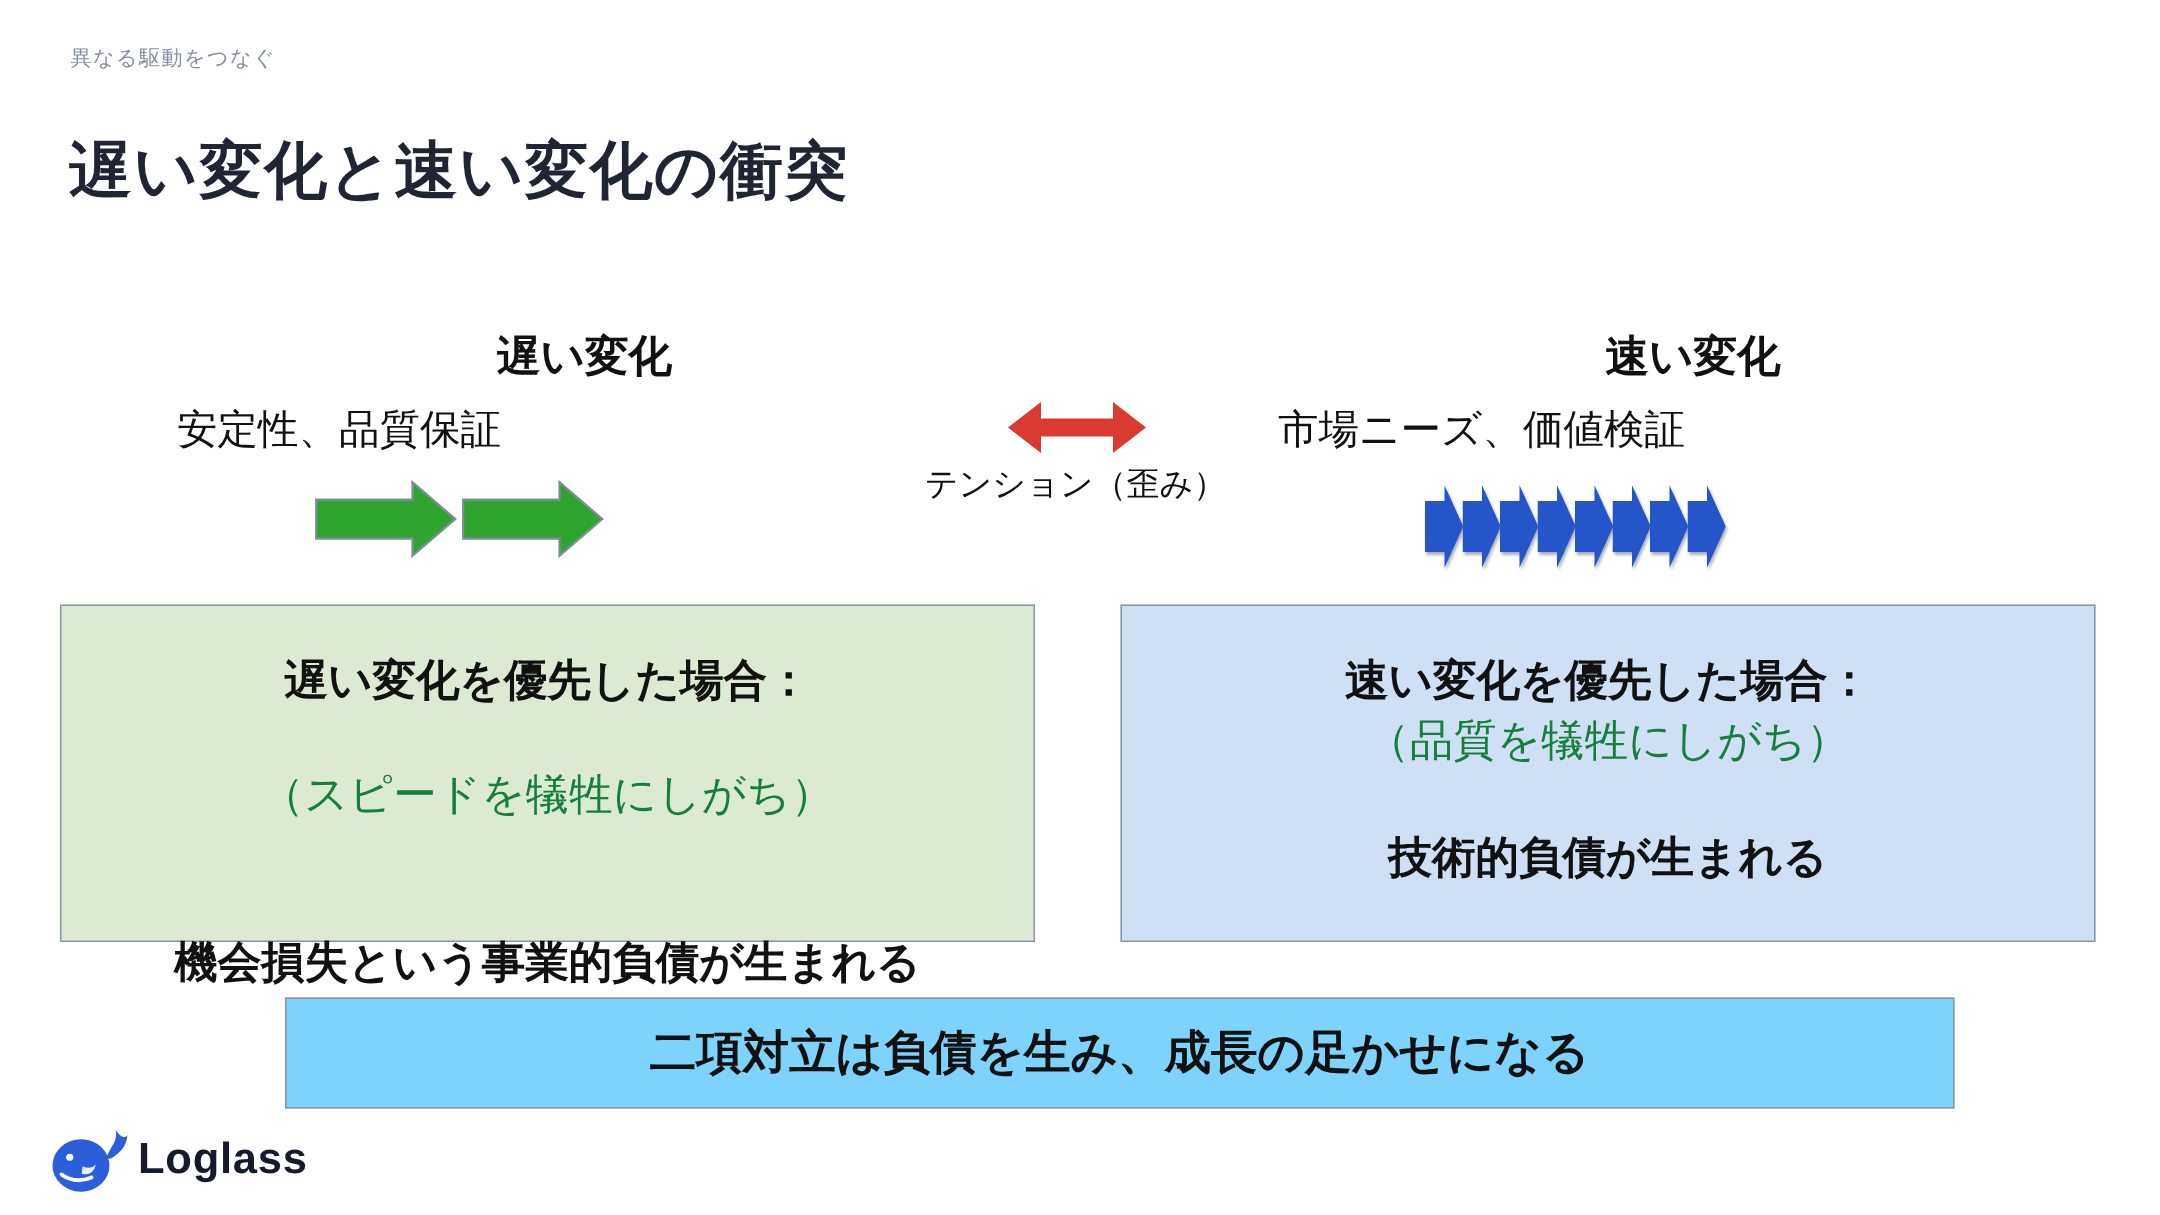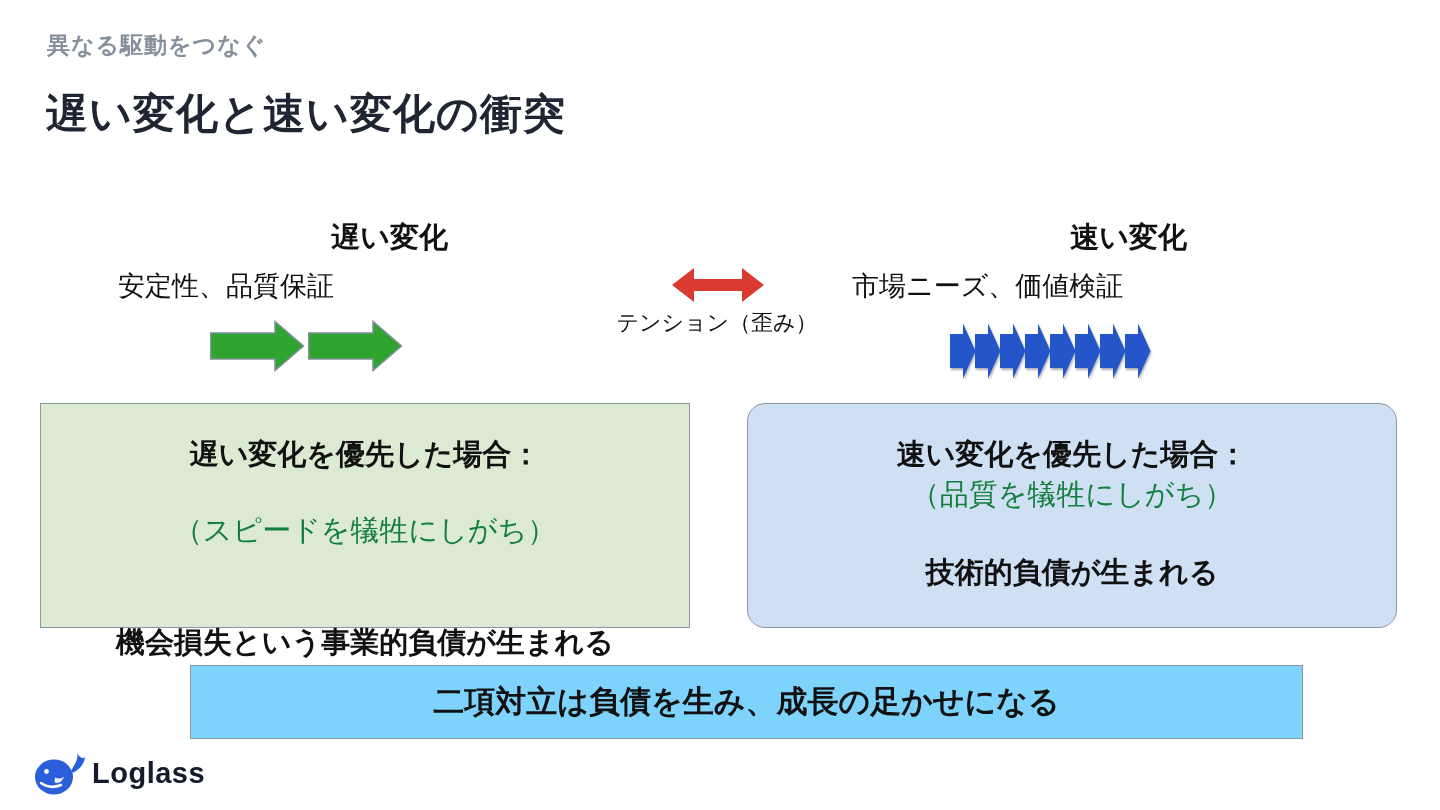--- a/index.html
+++ b/index.html
@@ -12,22 +12,22 @@
   }
   .slide {
     position: relative;
     width: 1440px;
     height: 810px;
     background: #ffffff;
   }
   .eyebrow {
     position: absolute;
     left: 47px; top: 30px;
-    font-size: 23px;
-    font-weight: 700;
+    font-size: 14px;
+    font-weight: 400;
     color: #868f9c;
     letter-spacing: 1px;
   }
   .title {
     position: absolute;
     left: 46px; top: 86px;
     font-size: 42px;
     font-weight: 800;
     color: #1f2532;
     letter-spacing: 1px;
@@ -87,21 +87,21 @@
     width: 650px;
     height: 225px;
     border: 1.5px solid #8a96a1;
     display: flex;
     flex-direction: column;
     align-items: center;
     text-align: center;
     padding-top: 30px;
   }
   .case-box-slow { left: 40px; gap: 36px; }
-  .case-box-fast { left: 747px; border-radius: 18px; }
+  .case-box-fast { left: 747px; }
   .case-title {
     font-size: 29px;
     font-weight: 700;
     line-height: 40px;
     color: #111;
   }
   .case-subtitle {
     font-size: 29px;
     font-weight: 400;
     line-height: 40px;

